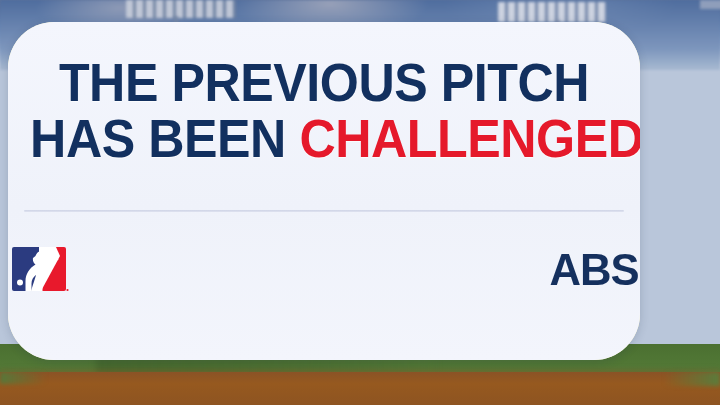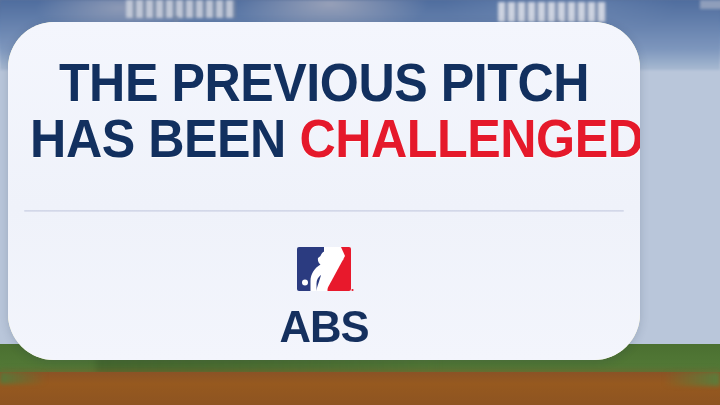--- a/index.html
+++ b/index.html
@@ -146,21 +146,20 @@
 
   
   .brand-row {
     position: absolute;
     left: 0; right: 0;
     top: 224px;
     display: flex;
     align-items: center;
     justify-content: space-between;
     gap: 12px;
-    flex-direction: column;
   }
   .mlb-logo {
     display: block;
     width: 62px;
     height: 46px;
   }
   .abs-text {
     font-weight: 700;
     font-size: 45px;
     letter-spacing: -1px;

